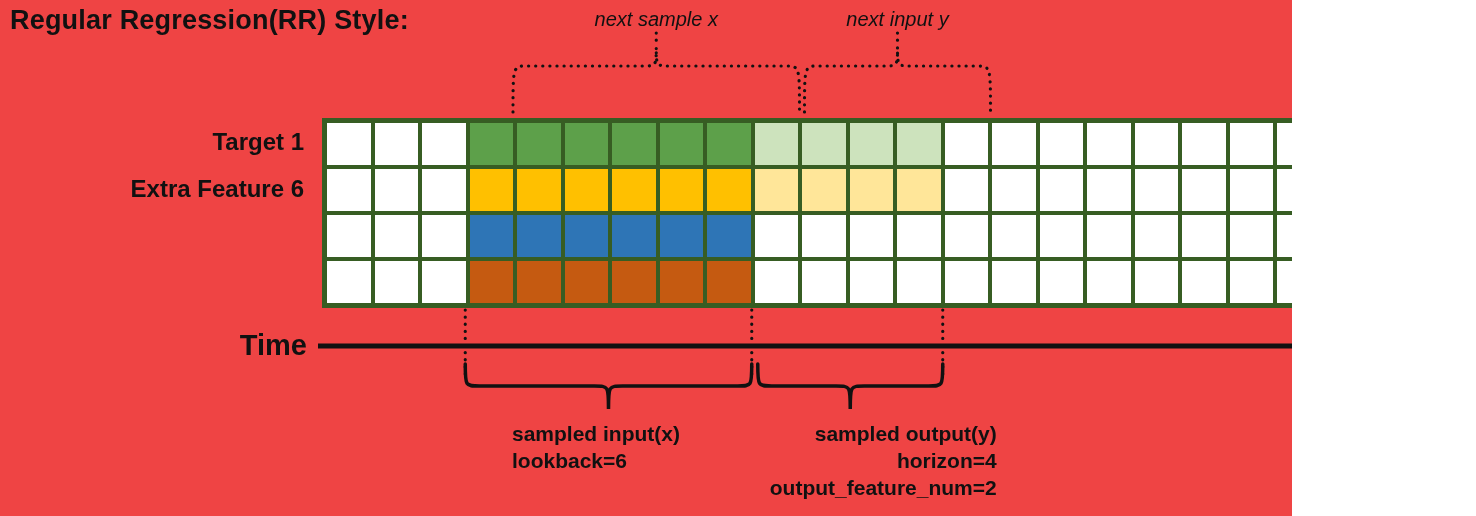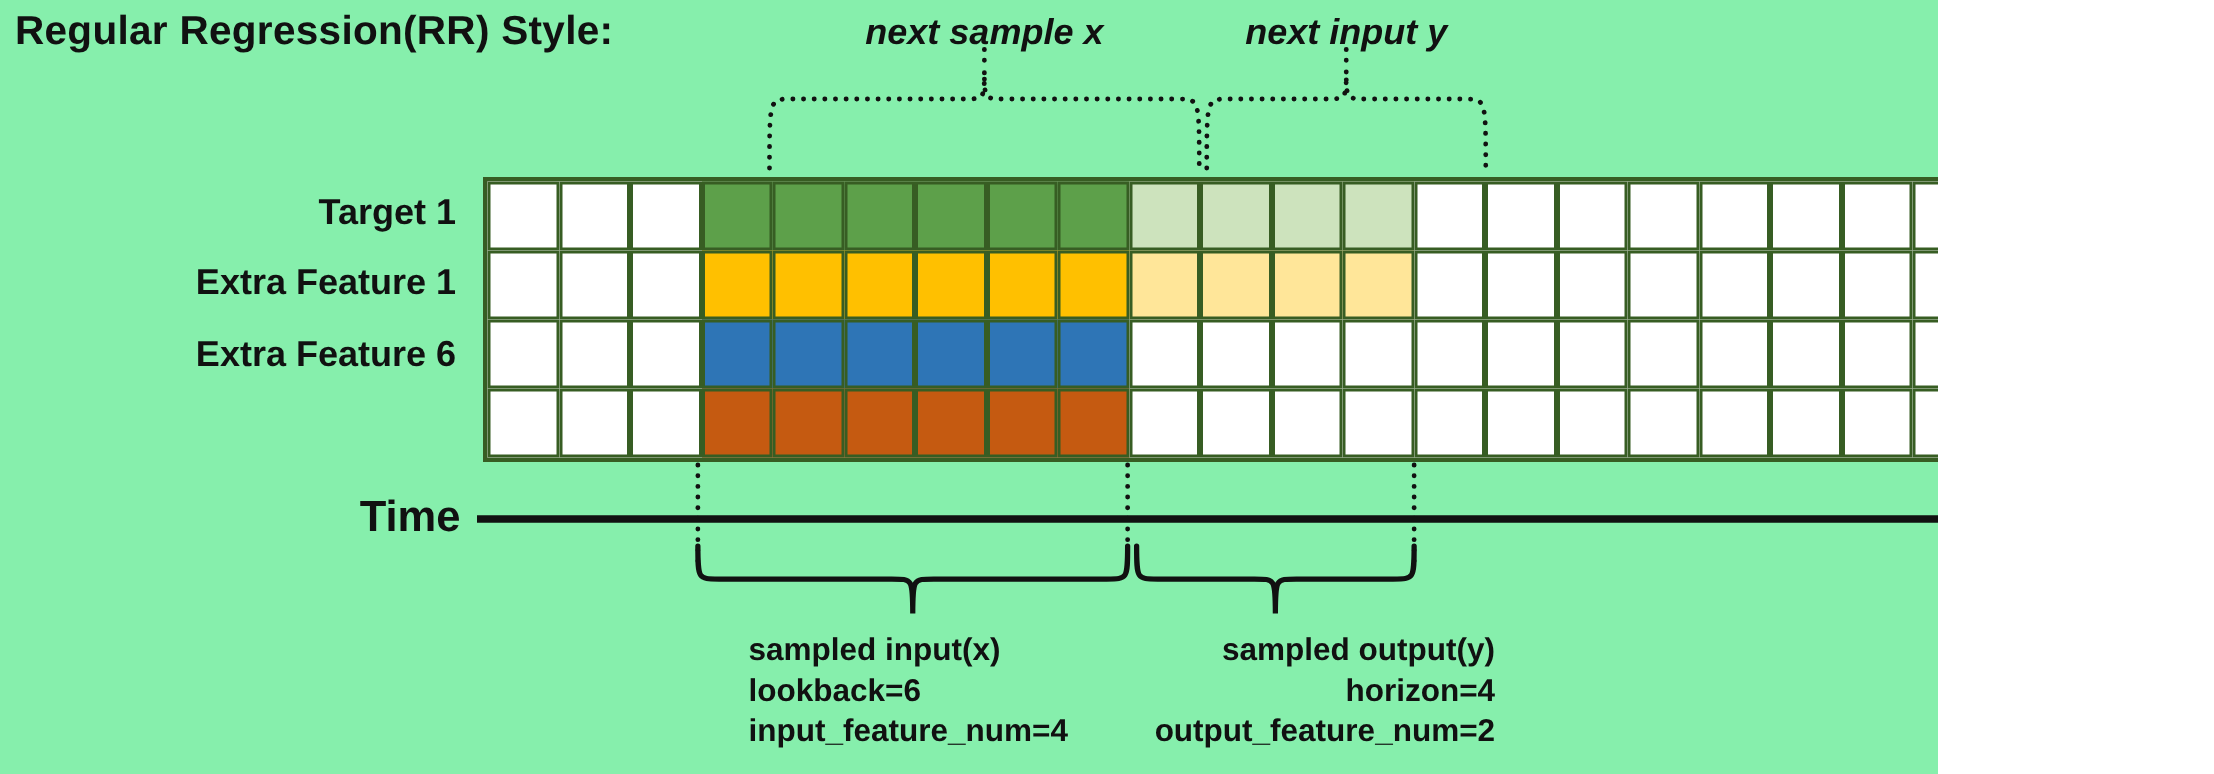--- a/index.html
+++ b/index.html
@@ -1,41 +1,40 @@
 <!DOCTYPE html>
 <html style="--grid: #375d23;"><head>
 <meta charset="utf-8">
 <style>
   *{margin:0;padding:0;box-sizing:border-box}
   html,body{background:#fff}
   body{font-family:"Liberation Sans","DejaVu Sans",sans-serif;color:#111}
-  .canvas{position:relative;width:1292px;height:516px;background:#86efac;overflow:hidden}
+  .canvas{position:relative;width:1292px;height:516px;background:#ef4444;overflow:hidden}
   .title{position:absolute;left:10px;top:5px;font-size:27px;font-weight:700;letter-spacing:.2px}
   #row-labels{position:absolute;left:0;top:118px;width:308px}
   .row-label{height:47.5px;display:flex;align-items:center;justify-content:flex-end;
              font-size:24px;font-weight:700;padding-right:4px;white-space:nowrap}
   #grid{position:absolute;left:322px;top:118px;width:1146px;height:190px;display:grid;
         grid-template-rows:repeat(4,1fr);border:3px solid var(--grid,#375d23);background:#fff}
   .cell{border:2px solid var(--grid,#375d23);background:#fff}
   #overlay{position:absolute;left:0;top:0;width:1476px;height:516px;pointer-events:none}
-  .ns-label{position:absolute;top:8px;transform:translateX(-50%);font-size:24px;
-            font-style:italic;font-weight:700;white-space:nowrap}
+  .ns-label{position:absolute;top:8px;transform:translateX(-50%);font-size:20px;
+            font-style:italic;font-weight:400;white-space:nowrap}
   .time-label{position:absolute;left:222px;top:329px;width:85px;text-align:right;
               font-size:29px;font-weight:700}
   .anno{position:absolute;top:420px;font-size:21px;font-weight:700;line-height:27px;white-space:nowrap}
 </style>
 </head>
 <body>
 
 <div class="canvas">
   <div class="title">Regular Regression(RR) Style:</div>
 
   <div id="row-labels">
       <div class="row-label">Target 1</div>
-      <div class="row-label">Extra Feature 1</div>
       <div class="row-label">Extra Feature 6</div>
     </div>
 
   <div id="grid" style="grid-template-columns: repeat(24, 1fr);">
       <div class="cell" style="background: rgb(255, 255, 255);"></div>
       <div class="cell" style="background: rgb(255, 255, 255);"></div>
       <div class="cell" style="background: rgb(255, 255, 255);"></div>
       <div class="cell" style="background: rgb(93, 160, 74);"></div>
       <div class="cell" style="background: rgb(93, 160, 74);"></div>
       <div class="cell" style="background: rgb(93, 160, 74);"></div>
@@ -155,23 +154,22 @@
   <g>
     <path d="M 757.75 364 C 757.75 386, 757.75 386, 771.75 386 L 836.25 386 C 850.25 386, 850.25 386, 850.25 409 C 850.25 386, 850.25 386, 864.25 386 L 928.75 386 C 942.75 386, 942.75 386, 942.75 364" stroke="#111111" stroke-width="3.5" stroke-linecap="round" fill="none"></path>
   </g>
     </svg>
 
   <div class="ns-label" id="nsx" style="left: 656.25px;">next sample x</div>
   <div class="ns-label" id="nsy" style="left: 897.5px;">next input y</div>
 
   <div class="time-label">Time</div>
 
-  <div class="anno" id="input-anno" style="left: 499px;">
+  <div class="anno" id="input-anno" style="left: 512px;">
       <div>sampled input(x)</div>
       <div>lookback=6</div>
-      <div>input_feature_num=4</div>
     </div>
   <div class="anno" id="output-anno" style="left: 769.75px; text-align: right;">
       <div>sampled output(y)</div>
       <div>horizon=4</div>
       <div>output_feature_num=2</div>
     </div>
 </div>
 
 </body></html>

